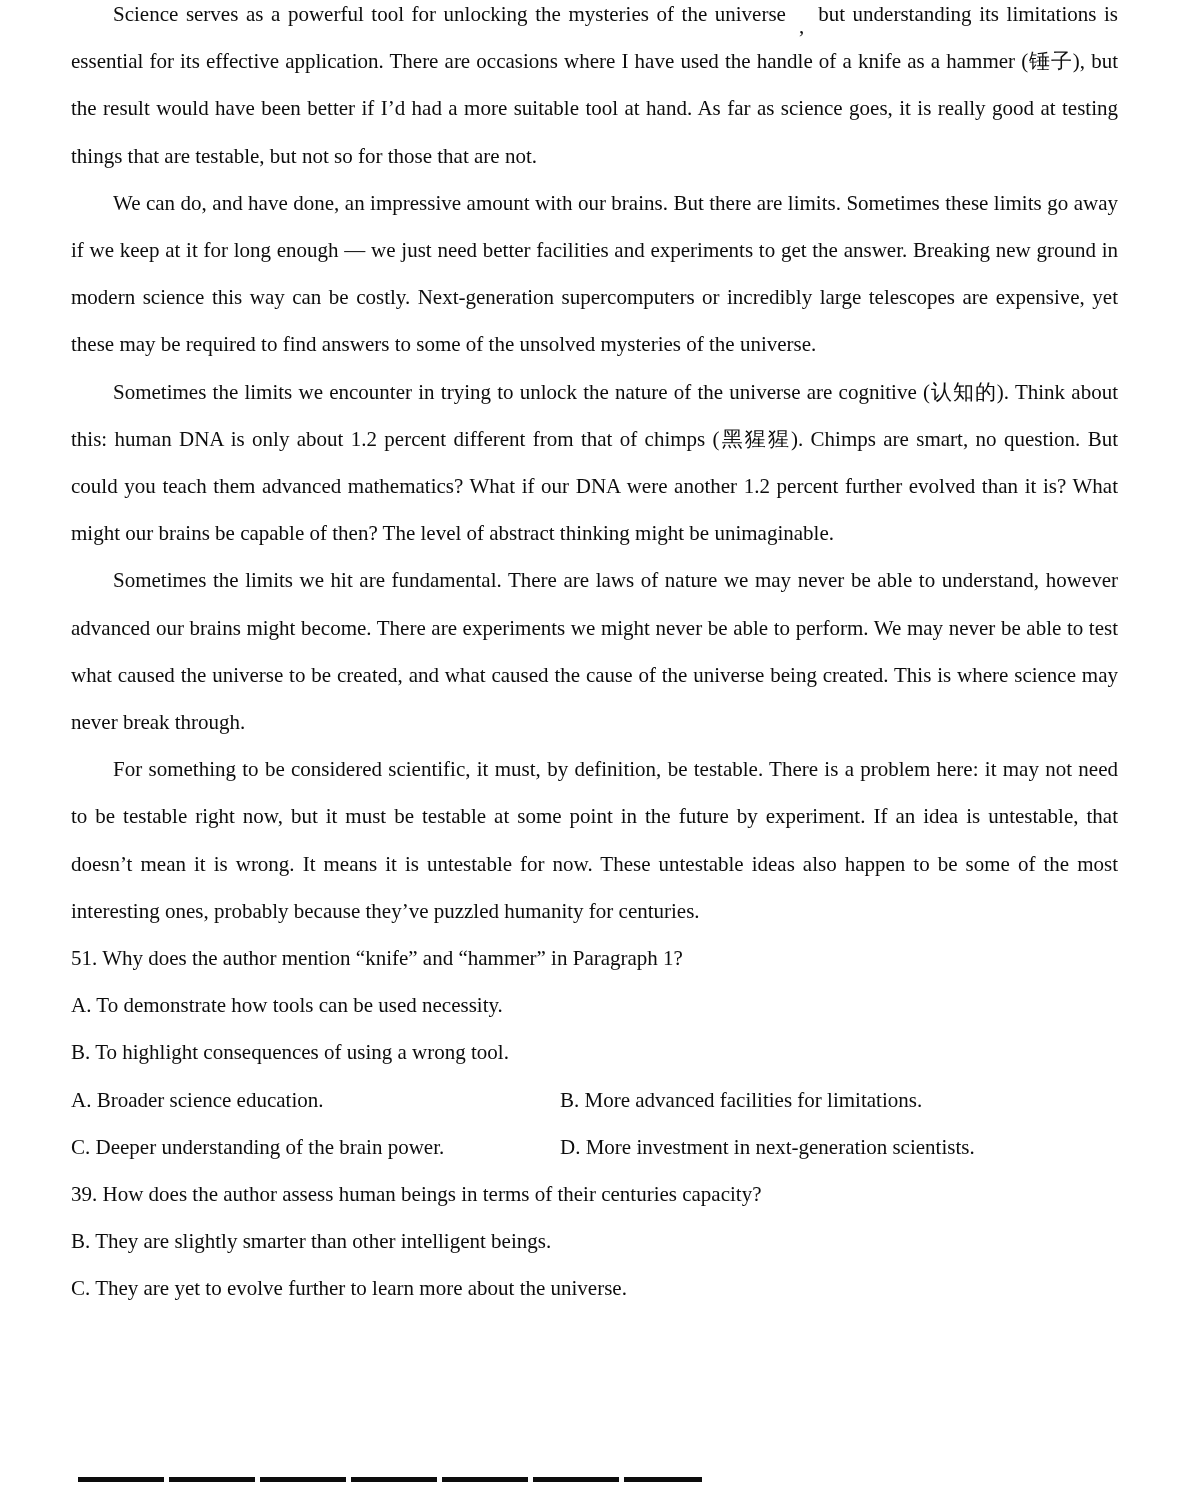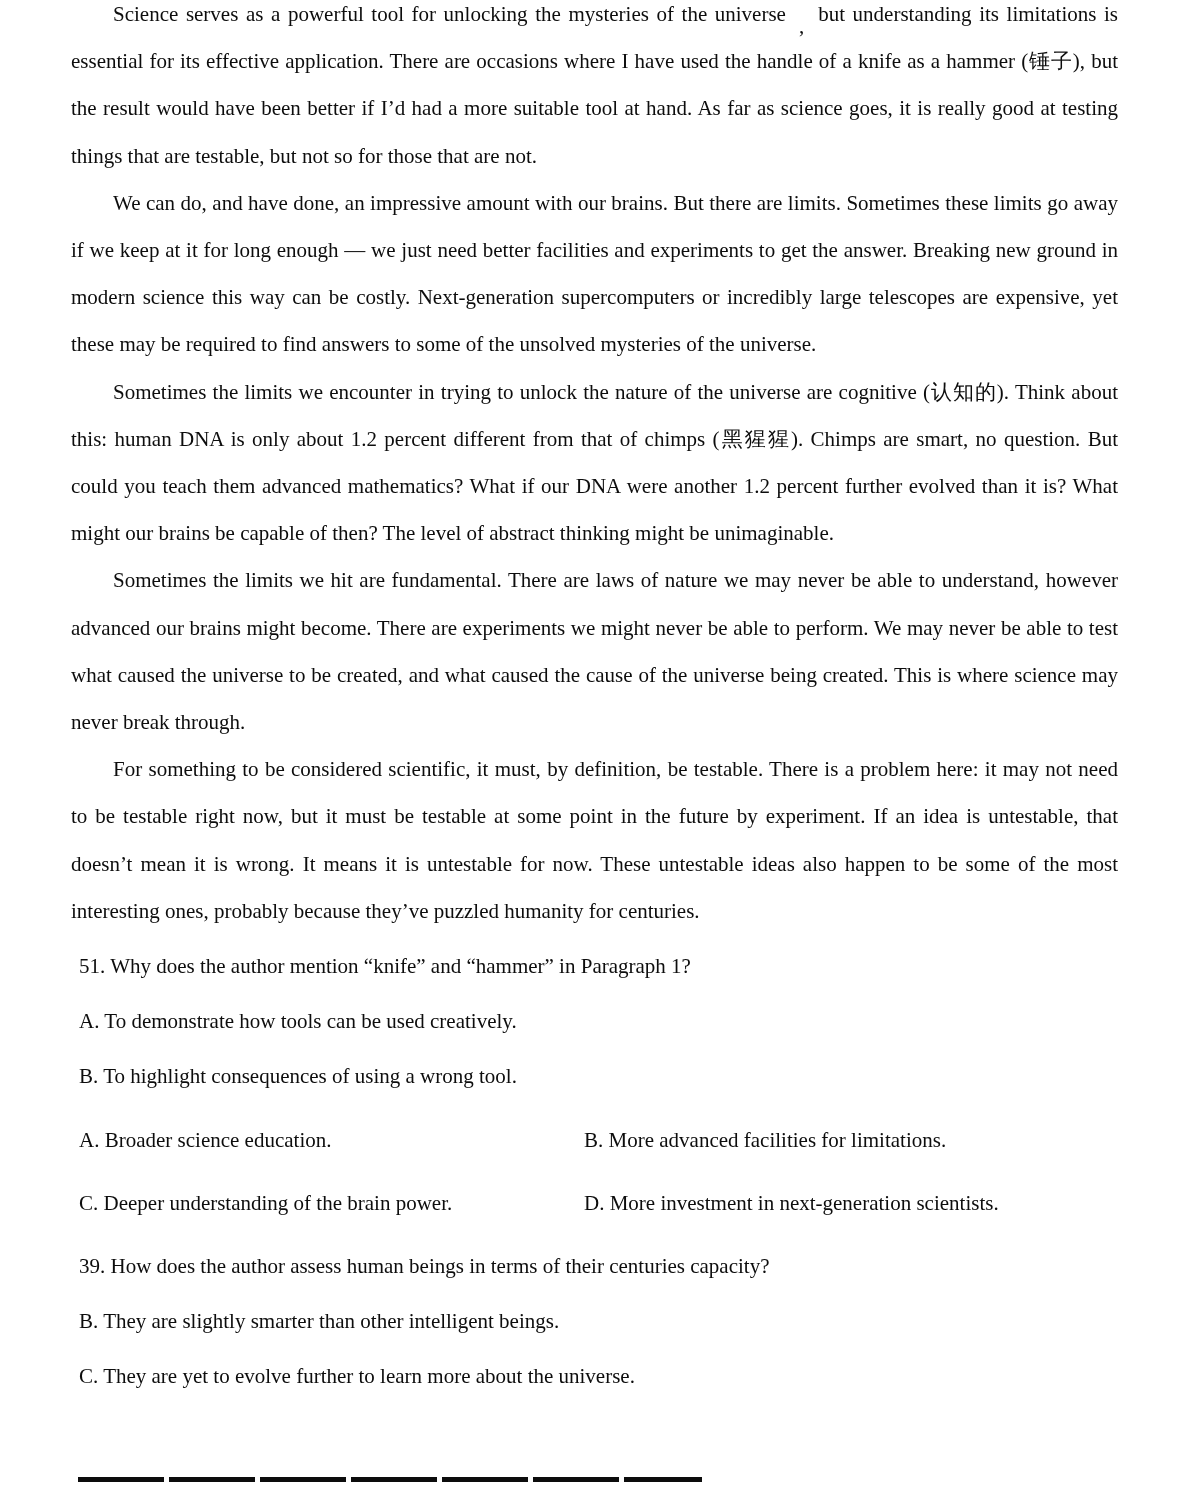--- a/index.html
+++ b/index.html
@@ -36,21 +36,21 @@
   .gap-l { display: inline-block; width: 13px; }
   .gap-r { display: inline-block; width: 14px; }
   .dropped-comma {
     position: relative;
     top: 12px;
   }
   .questions {
     text-align: left;
   }
   .q-title, .opt {
-    margin: 8px;
+    margin: 0;
   }
   .opt-row {
     display: flex;
     align-items: flex-end;
   }
   .opt-left {
     flex: none;
     width: 489px;
   }
   .opt-right {
@@ -78,21 +78,21 @@
       <p class="para">We can do, and have done, an impressive amount with our brains. But there are limits. Sometimes these limits go away if we keep at it for long enough — we just need better facilities and experiments to get the answer. Breaking new ground in modern science this way can be costly. Next-generation supercomputers or incredibly large telescopes are expensive, yet these may be required to find answers to some of the unsolved mysteries of the universe.</p>
       <p class="para">Sometimes the limits we encounter in trying to unlock the nature of the universe are cognitive (认知的). Think about this: human DNA is only about 1.2 percent different from that of chimps (黑猩猩). Chimps are smart, no question. But could you teach them advanced mathematics? What if our DNA were another 1.2 percent further evolved than it is? What might our brains be capable of then? The level of abstract thinking might be unimaginable.</p>
       <p class="para">Sometimes the limits we hit are fundamental. There are laws of nature we may never be able to understand, however advanced our brains might become. There are experiments we might never be able to perform. We may never be able to test what caused the universe to be created, and what caused the cause of the universe being created. This is where science may never break through.</p>
       <p class="para">For something to be considered scientific, it must, by definition, be testable. There is a problem here: it may not need to be testable right now, but it must be testable at some point in the future by experiment. If an idea is untestable, that doesn’t mean it is wrong. It means it is untestable for now. These untestable ideas also happen to be some of the most interesting ones, probably because they’ve puzzled humanity for centuries.</p>
     </div>
 
     <div class="questions">
 
       <section class="question">
         <div class="q-title"><span>51.</span> <span>Why does the author mention “knife” and “hammer” in Paragraph 1?</span></div>
-        <div class="opt"><span>A.</span> <span>To demonstrate how tools can be used creatively.</span></div>
+        <div class="opt"><span>A.</span> <span>To demonstrate how tools can be used necessity.</span></div>
         <div class="opt"><span>B.</span> <span>To highlight consequences of using a wrong tool.</span></div>
       </section>
 
       <section class="question">
         <div class="opt-row">
           <div class="opt opt-left"><span>A.</span> <span>Broader science education.</span></div>
           <div class="opt opt-right"><span>B.</span> <span>More advanced facilities for limitations.</span></div>
         </div>
         <div class="opt-row">
           <div class="opt opt-left"><span>C.</span> <span>Deeper understanding of the brain power.</span></div>

